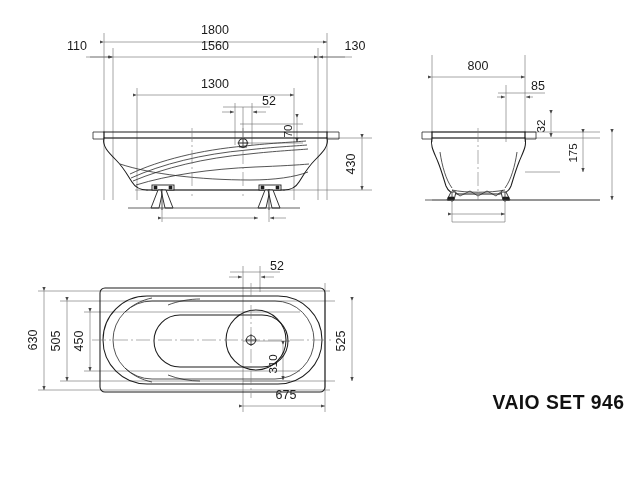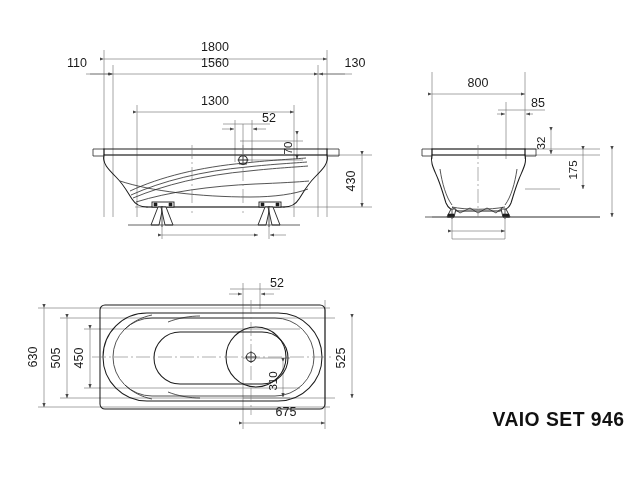--- a/index.html
+++ b/index.html
@@ -3,21 +3,21 @@
 <meta charset="utf-8">
 <title>VAIO SET 946 — Technical Drawing</title>
 <style>
   * { margin:0; padding:0; box-sizing:border-box; }
   html,body{ background:#ffffff; }
   body{
     width:640px; height:480px; overflow:hidden; position:relative;
     font-family:"Liberation Sans", sans-serif;
     color:#1a1a1a;
   }
-  #drawing-root{ position:absolute; inset:0;margin-top:17px; }
+  #drawing-root{ position:absolute; inset:0; }
   svg#sheet{ display:block; width:640px; height:480px; }
 
   
   .obj  { fill:none; stroke:#1d1d1d; stroke-width:1.05; stroke-linejoin:round; stroke-linecap:round; }
   .obj-thin { fill:none; stroke:#2a2a2a; stroke-width:0.8; }
   .ext  { fill:none; stroke:#6e6e6e; stroke-width:0.62; }
   .dim  { fill:none; stroke:#6e6e6e; stroke-width:0.62; }
   .ctr  { fill:none; stroke:#7a7a7a; stroke-width:0.6;
           stroke-dasharray:14 3 2 3; }
   .ground { fill:none; stroke:#3a3a3a; stroke-width:0.8; }

